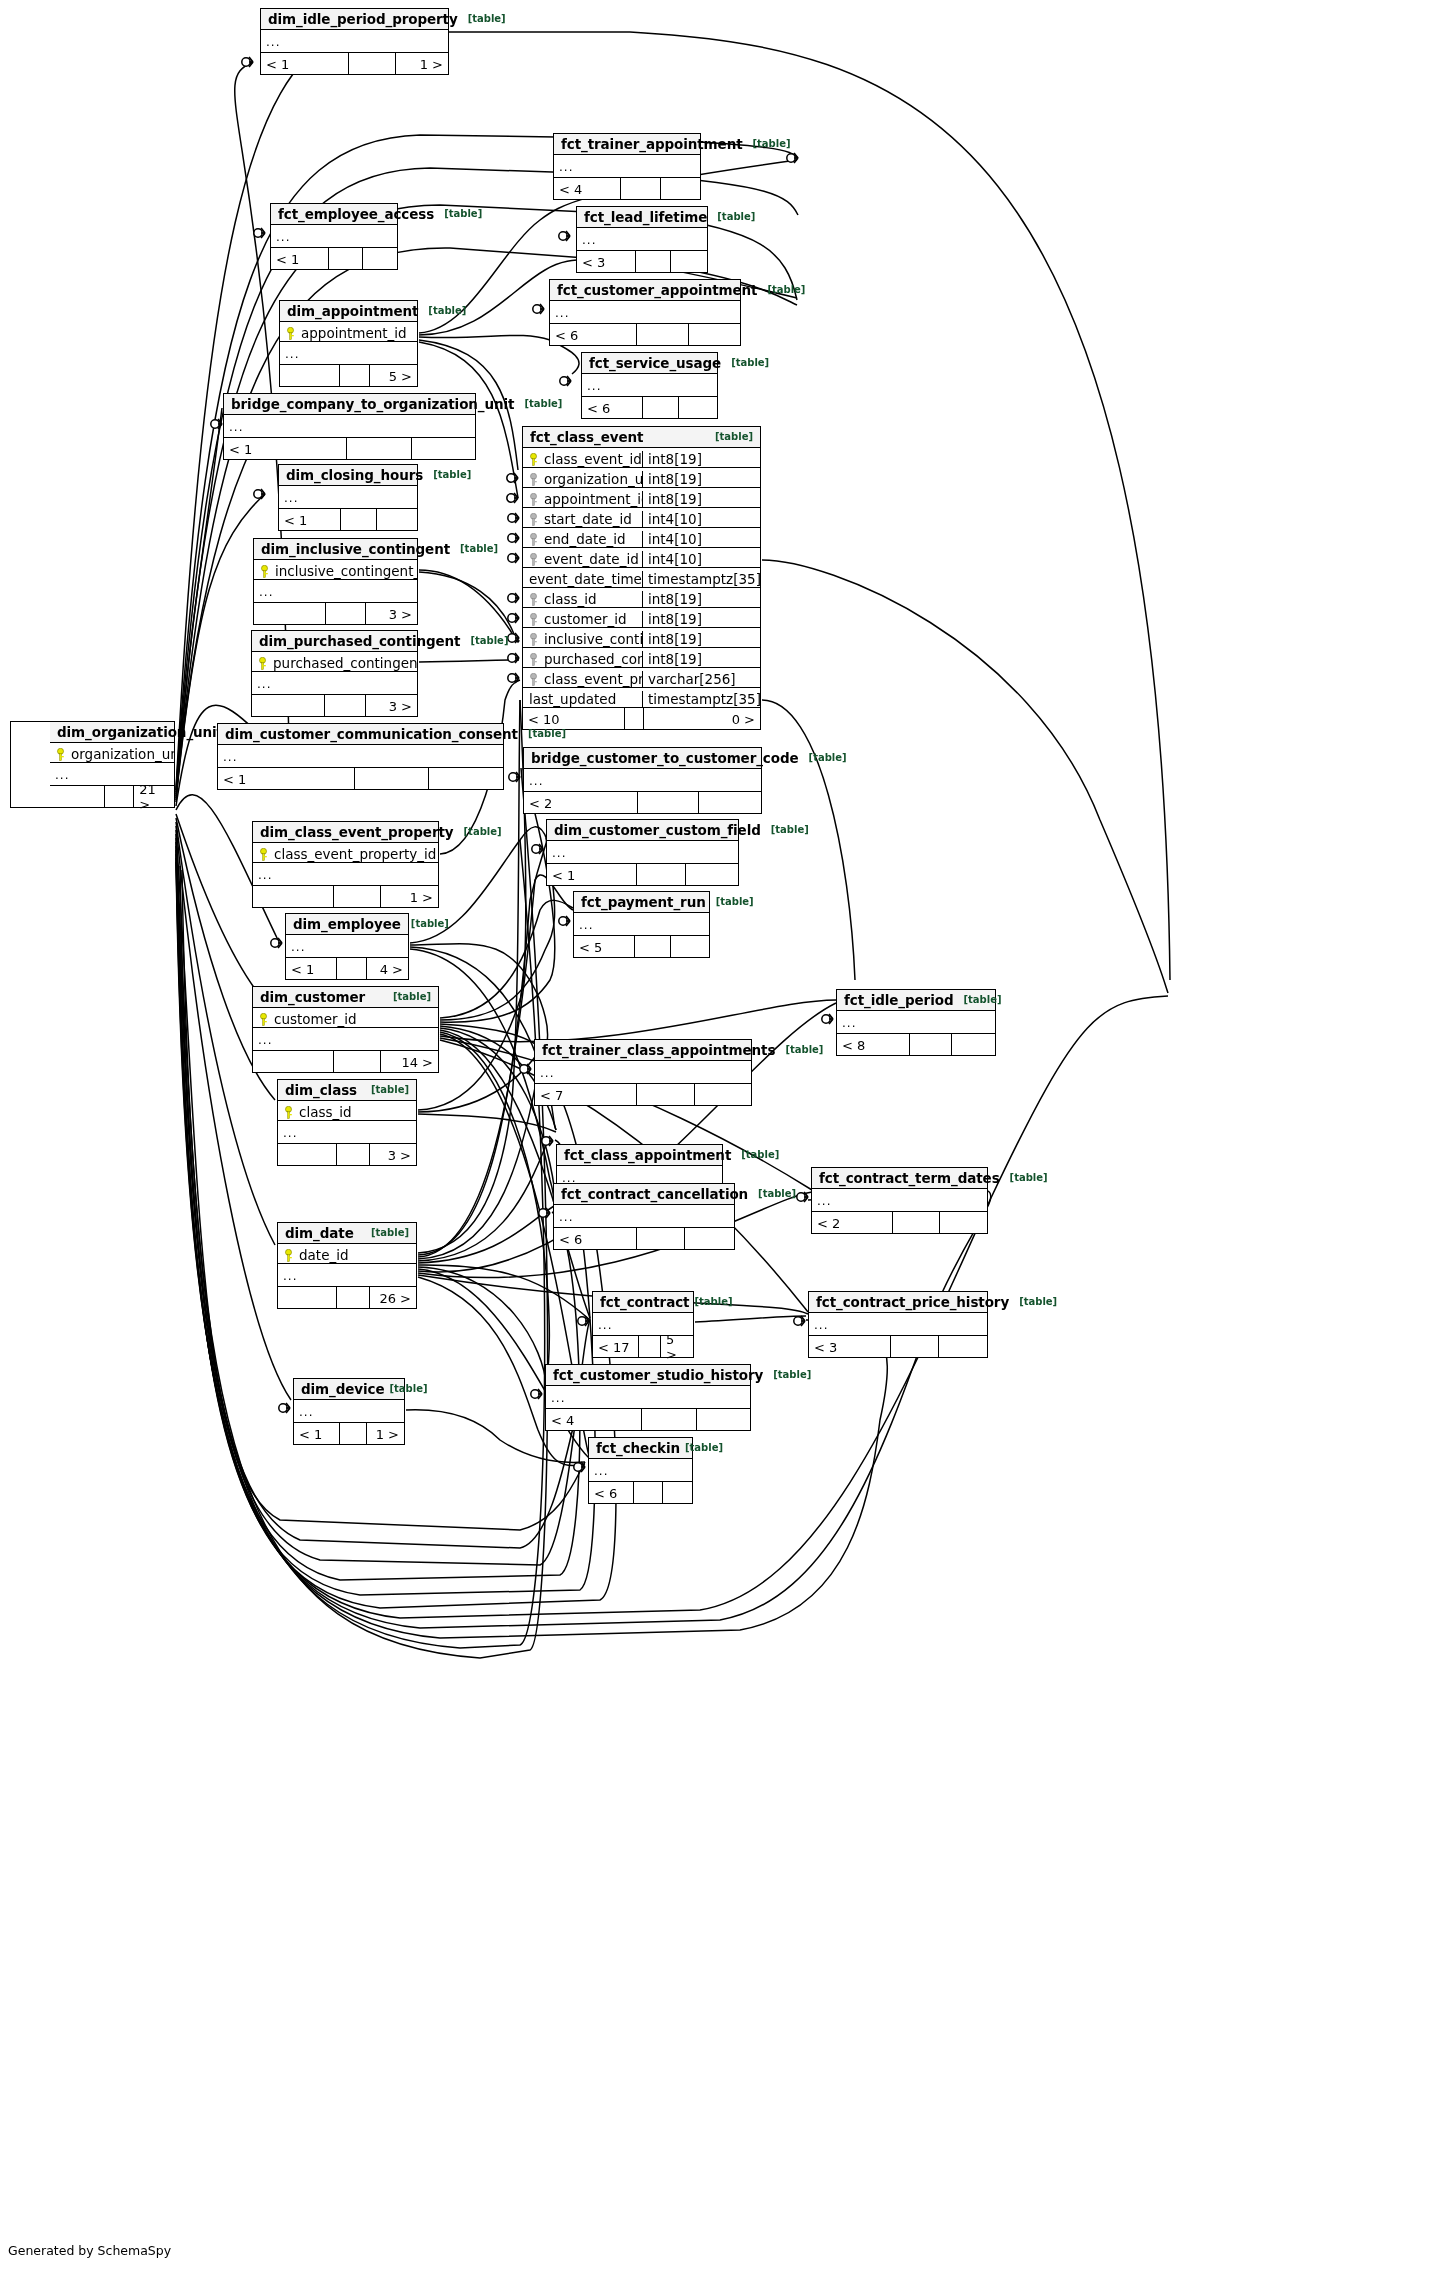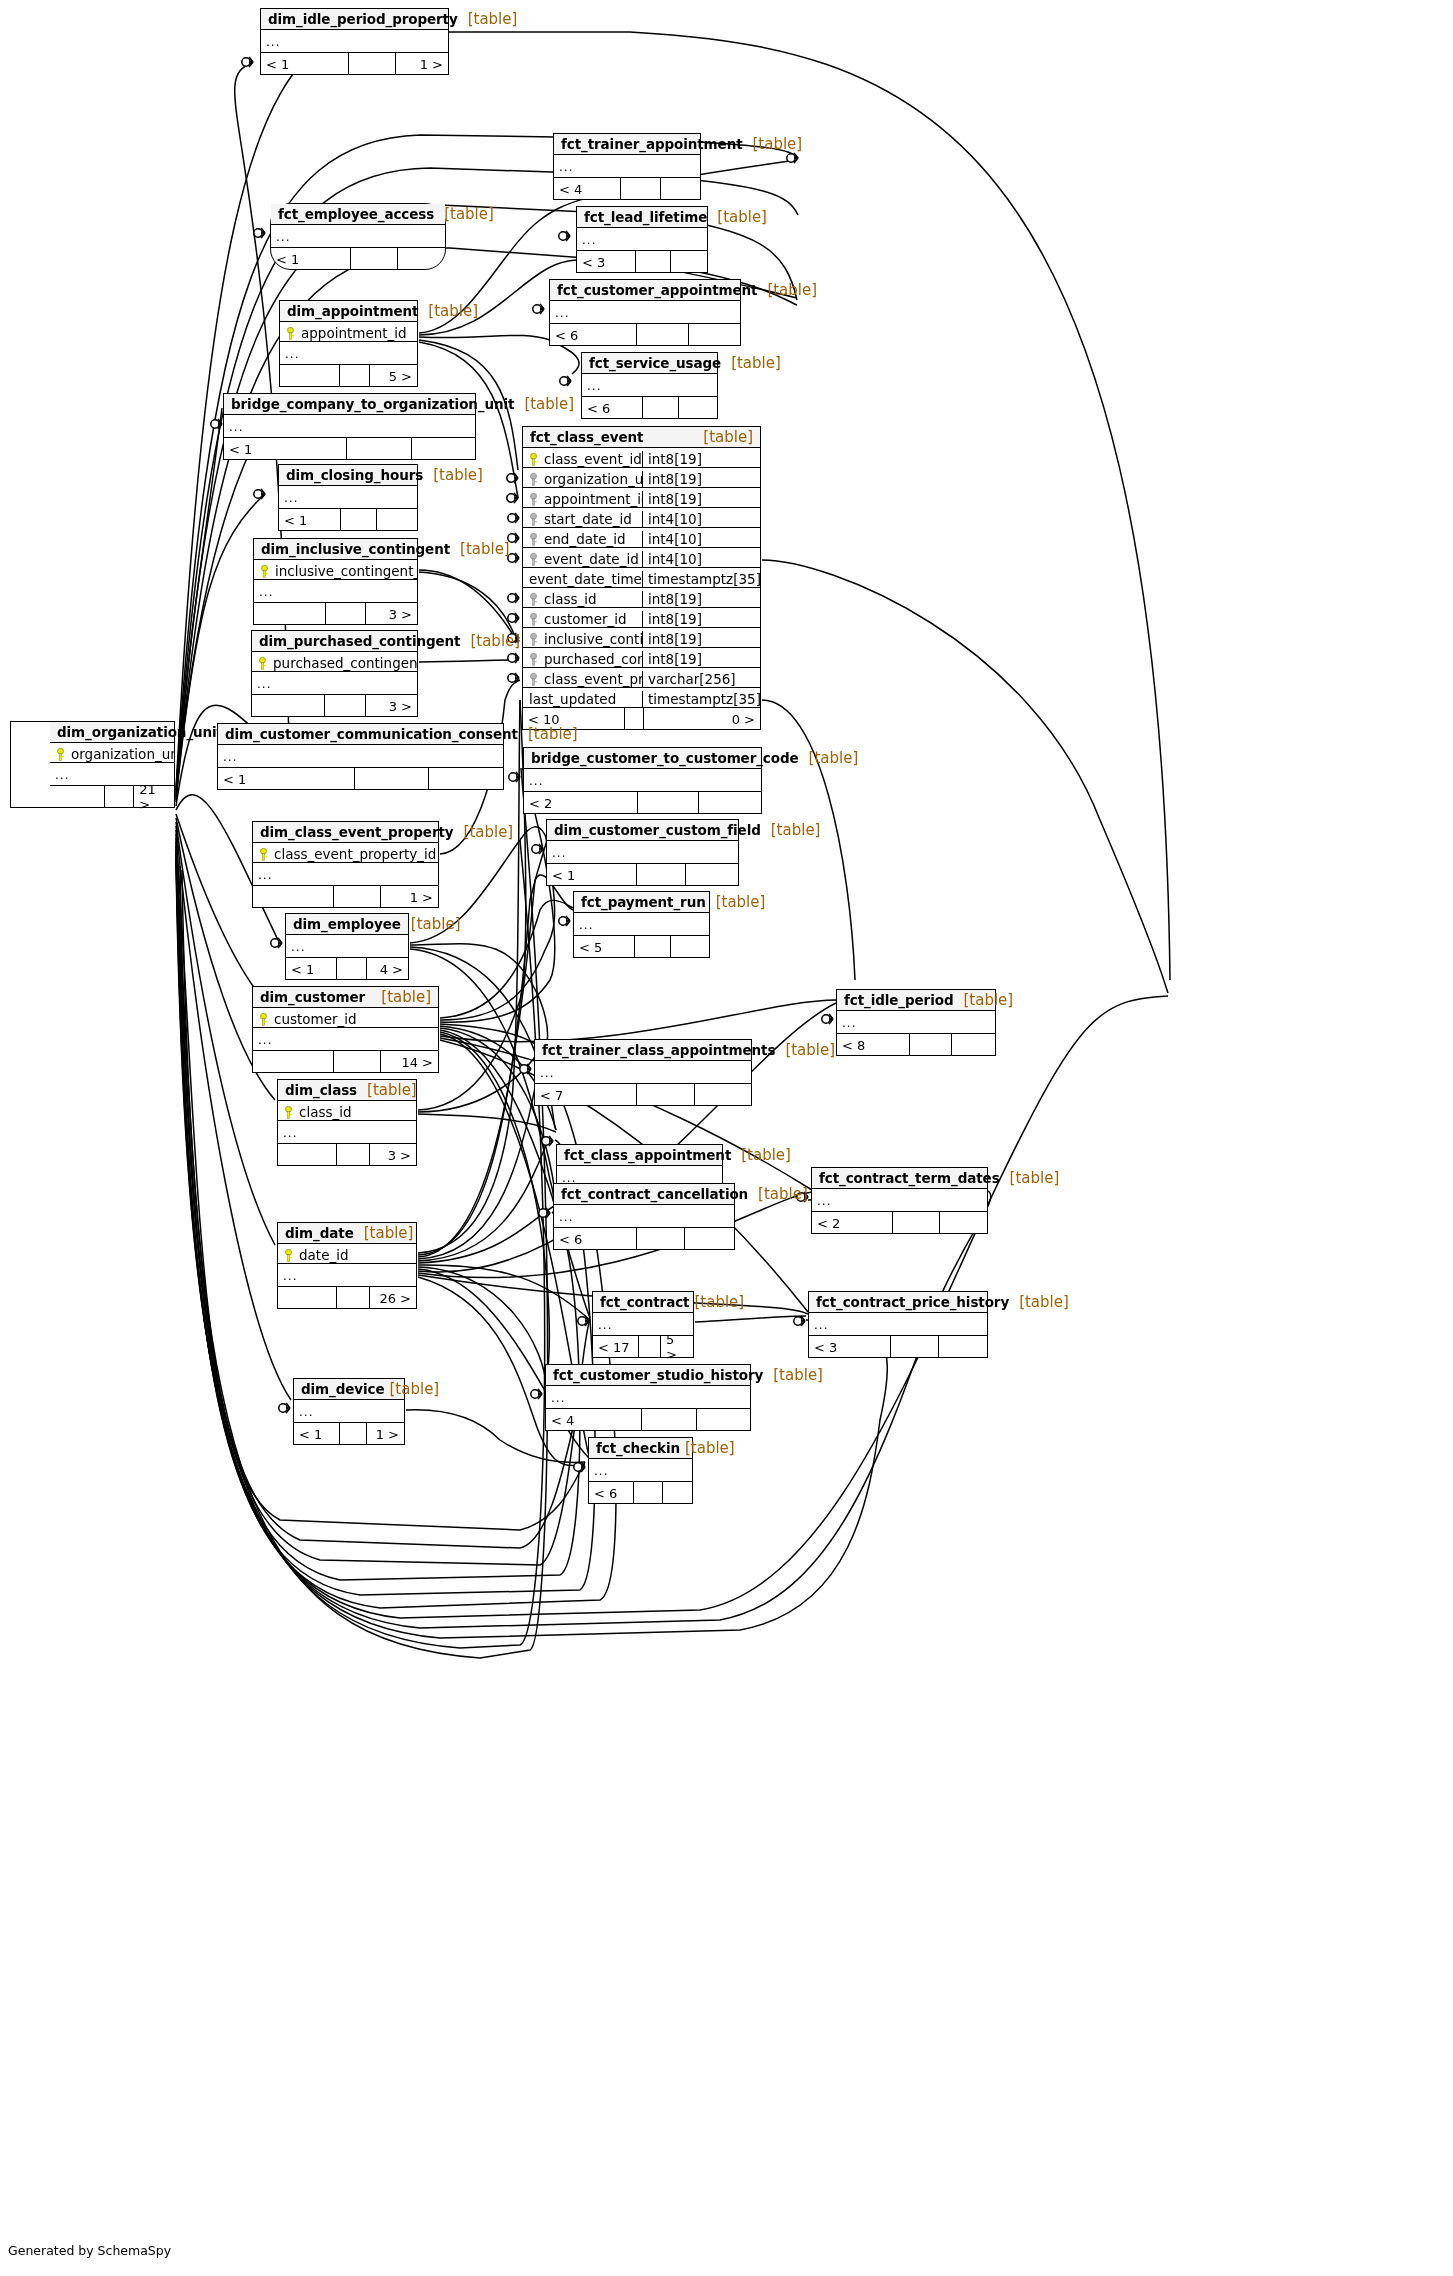--- a/index.html
+++ b/index.html
@@ -42,23 +42,23 @@
     height: 21px;
     white-space: nowrap;
   }
   .tbl .hdr .tname {
     font-weight: bold;
     font-size: 13.5px;
     color: #000;
     letter-spacing: -0.1px;
   }
   .tbl .hdr .ttag {
-    font-weight: normal;
-    font-size: 15px;
-    color: #a16207;
+    font-weight: bold;
+    font-size: 10px;
+    color: #14532d;
     padding-left: 10px;
   }
   .row {
     display: flex;
     align-items: flex-end;
     height: 20px;
     border-bottom: 1px solid #000;
     white-space: nowrap;
   }
   .row:last-child { border-bottom: none; }
@@ -373,21 +373,21 @@
     <div class="ellipsis-row">
         <span class="ell">...</span>
       </div>
     <div class="footrow">
       <div class="fcell fleft" style="width:46%">&lt; 4</div>
       <div class="fcell" style="width:27%"></div>
       <div class="fcell fright" style="width:27%"></div>
     </div>
   </div>
 
-  <div class="tbl" style="left:270px;top:203px;width:176px;border-radius:21px;">
+  <div class="tbl" style="left:270px;top:203px;width:128px;">
     <div class="hdr">
       <span class="tname">fct_employee_access</span>
       <span class="ttag">[table]</span>
     </div>
     <div class="ellipsis-row">
         <span class="ell">...</span>
       </div>
     <div class="footrow">
       <div class="fcell fleft" style="width:46%">&lt; 1</div>
       <div class="fcell" style="width:27%"></div>

